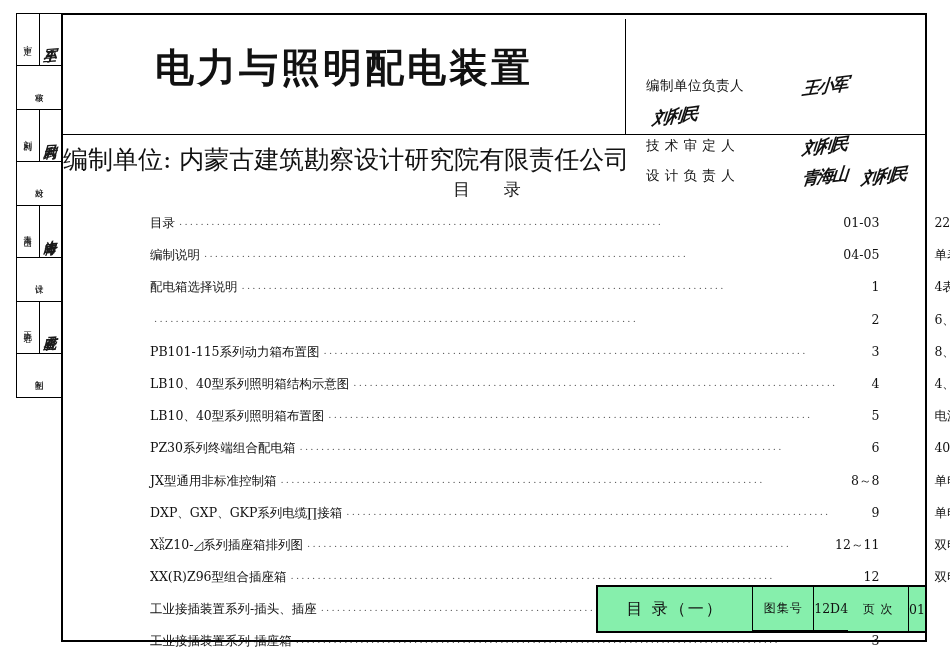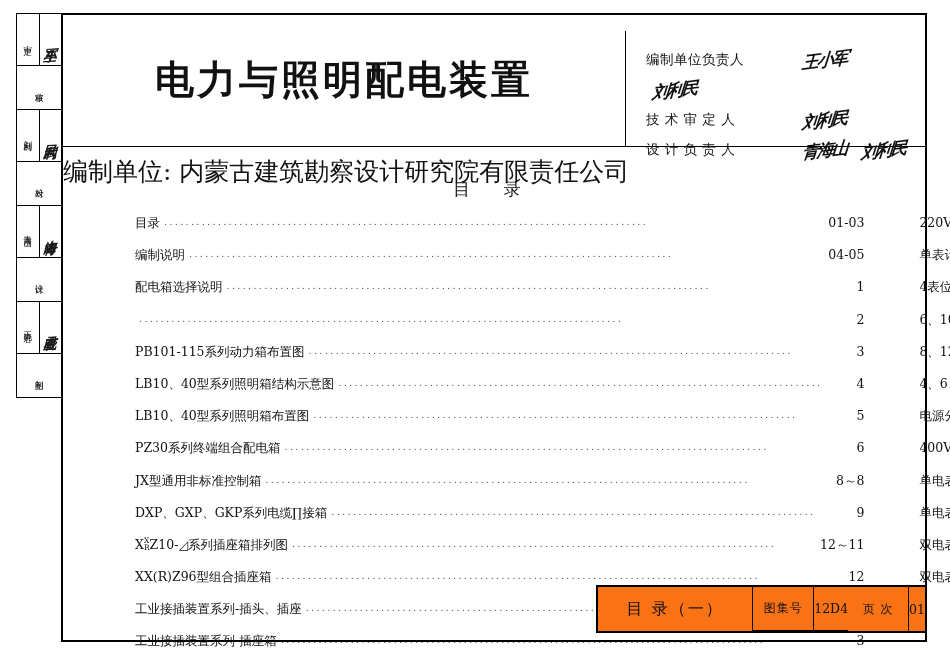--- a/index.html
+++ b/index.html
@@ -30,72 +30,72 @@
     transform:rotate(-4deg) skewX(-6deg);
     color:#1a1a1a;line-height:0.85;letter-spacing:-1px;
     white-space:nowrap;
   }
 
   
   .frame{position:absolute;left:61px;top:13px;width:866px;height:629px;
          border:2.2px solid #000;box-sizing:border-box;}
 
   
-  .headband{position:absolute;left:0;top:16px;width:100%;height:116px;
+  .headband{position:absolute;left:0;top:4px;width:100%;height:116px;
             border-bottom:1.6px solid #000;box-sizing:border-box;display:flex;}
   .titlebox{flex:0 0 563px;position:relative;border-right:1.6px solid #000;box-sizing:border-box;}
   .maintitle{
     position:absolute;left:0;right:0;top:22px;text-align:center;
     font-size:39px;font-weight:700;letter-spacing:3px;
     font-family:"DejaVu Sans","Liberation Sans",sans-serif;
   }
   .subtitle{
     position:absolute;left:0;right:0;top:84px;text-align:center;
     font-size:25px;letter-spacing:0px;white-space:nowrap;
     font-family:"DejaVu Serif","Liberation Serif",serif;
     margin-top:40px;
   }
-  .respbox{flex:1 1 auto;position:relative;padding:14px 16px 0 0;box-sizing:border-box;}
+  .respbox{flex:1 1 auto;position:relative;padding:14px 16px 0 0;box-sizing:border-box;margin-top:38px;}
   .respline{display:flex;align-items:center;height:30px;padding-left:20px;}
   .resplabel{
     width:150px;font-size:13.5px;letter-spacing:0.5px;white-space:nowrap;
     font-family:"DejaVu Serif","Liberation Serif",serif;
   }
   .respsign{
     font-family:"DejaVu Serif","Liberation Serif",serif;
     font-size:17px;font-style:italic;font-weight:700;
     transform:rotate(-7deg) skewX(-12deg);
     letter-spacing:-2px;white-space:nowrap;margin-left:6px;color:#111;
   }
   .respsign.second{margin-left:14px;}
 
   
   .mulu{position:absolute;left:0;right:0;top:163px;text-align:center;
         font-size:17px;letter-spacing:14px;
         font-family:"DejaVu Serif","Liberation Serif",serif;}
 
   
-  .toc{position:absolute;left:1px;top:200px;width:100%;display:flex;}
+  .toc{position:absolute;left:16px;top:200px;width:100%;display:flex;}
   .tocol{box-sizing:border-box;}
   .tocol.left{flex:0 0 455px;padding-left:71px;padding-right:22px;}
   .tocol.right{flex:1 1 auto;padding-left:33px;padding-right:32px;}
   .tocitem{display:flex;align-items:baseline;height:32.2px;font-size:12.5px;
            font-family:"DejaVu Serif","Liberation Serif",serif;white-space:nowrap;}
   .tocname{flex:0 0 auto;}
   .tocdots{flex:1 1 auto;overflow:hidden;margin:0 4px;
            font-size:10px;color:#555;letter-spacing:2.2px;line-height:1;
            position:relative;top:-2px;}
   .tocpage{flex:0 0 auto;text-align:right;min-width:38px;
            font-family:"DejaVu Serif","Liberation Serif",serif;font-size:12.5px;}
   .stack{display:inline-block;vertical-align:middle;font-size:7.5px;line-height:0.95;
          text-align:left;position:relative;top:-1px;}
 
   
   .titleblock{position:absolute;left:596px;top:585px;width:331px;height:48px;
-              border:2.2px solid #000;box-sizing:border-box;display:flex;background:#f97316;}
+              border:2.2px solid #000;box-sizing:border-box;display:flex;background:#86efac;}
   .tbleft{flex:1 1 auto;display:flex;align-items:center;justify-content:center;
           border-right:1.6px solid #000;font-size:16px;letter-spacing:2px;
           font-family:"DejaVu Serif","Liberation Serif",serif;}
   .tbright{flex:0 0 152px;display:flex;flex-direction:row;justify-content:center;}
   .tbrow{flex:1 1 0;display:flex;}
   .tbrow:first-child{border-bottom:1.4px solid #000;}
   .tbkey{flex:0 0 60px;display:flex;align-items:center;justify-content:center;
          border-right:1.4px solid #000;font-size:12px;letter-spacing:1px;
          font-family:"DejaVu Serif","Liberation Serif",serif;}
   .tbval{flex:1 1 auto;display:flex;align-items:center;justify-content:center;

